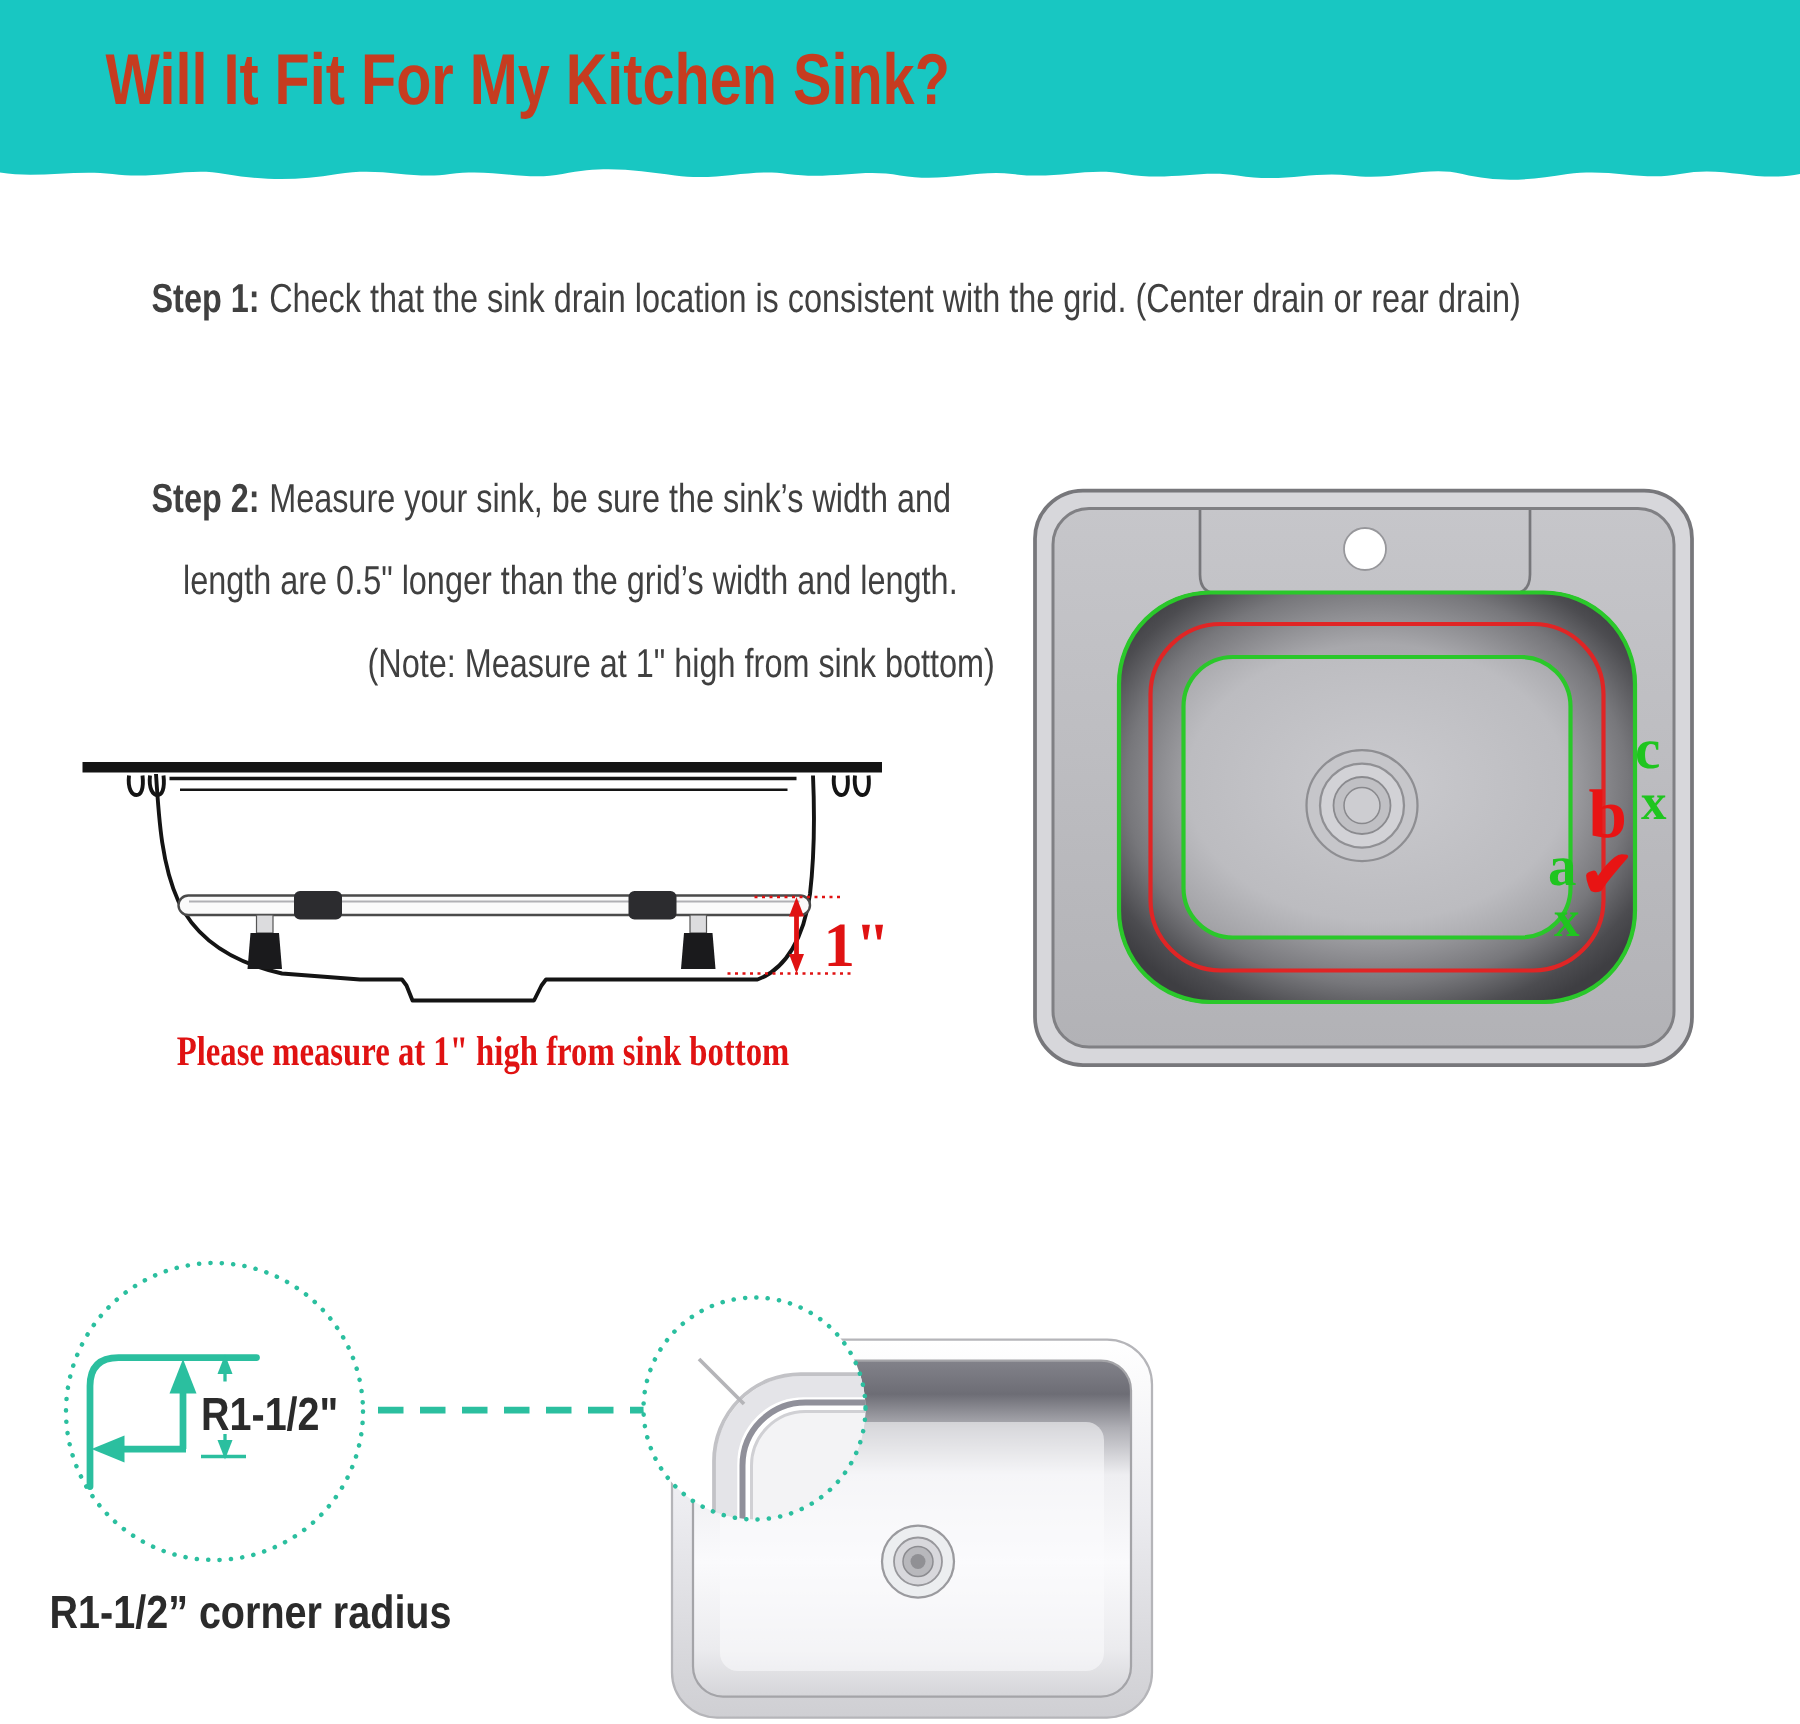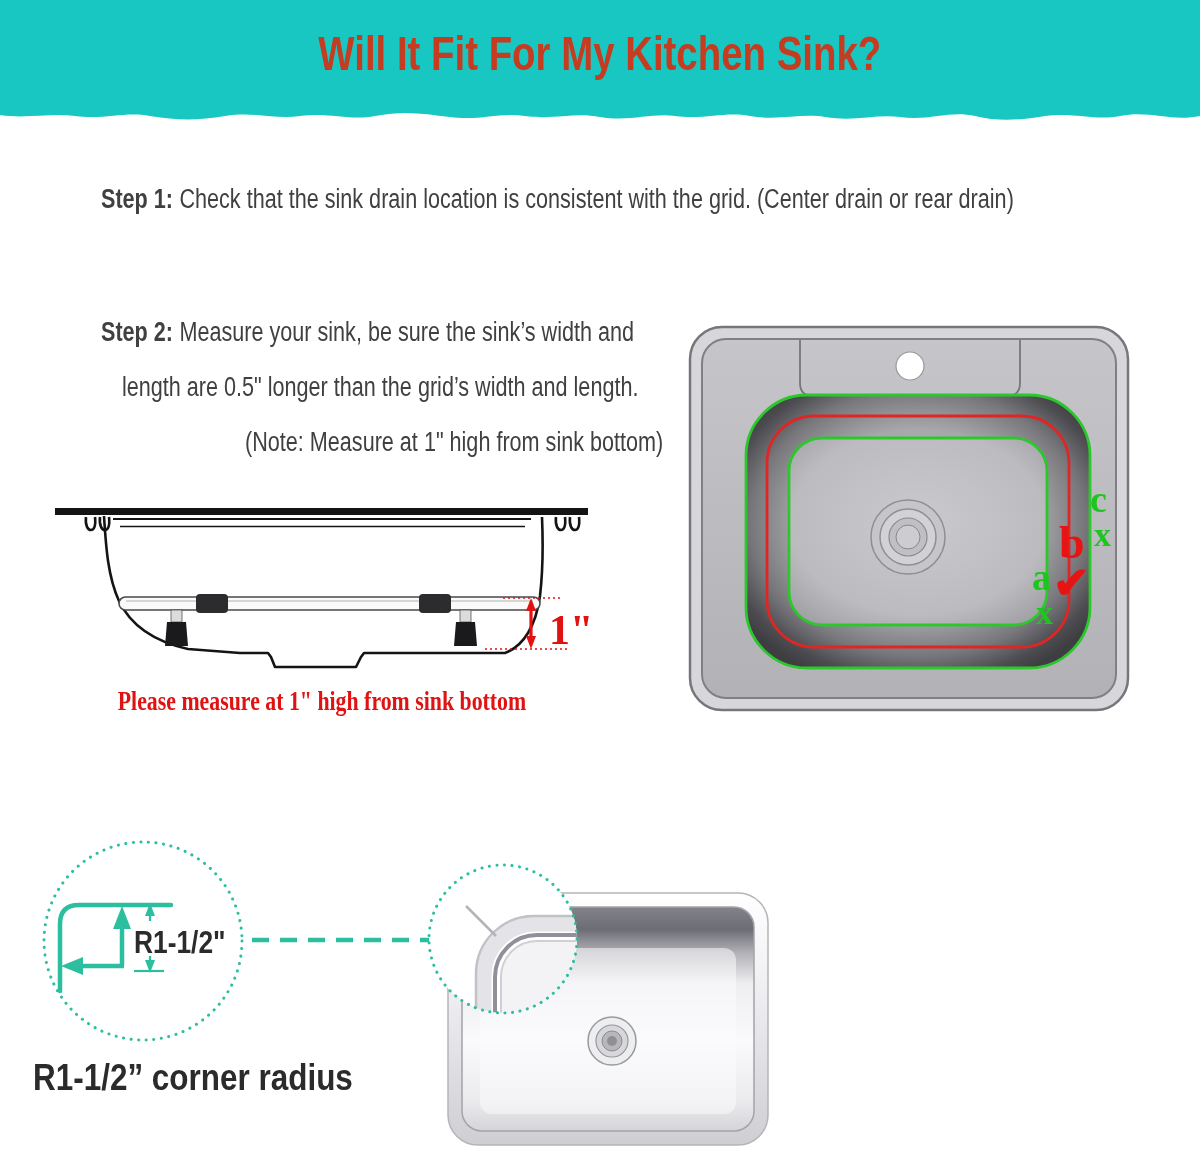--- a/index.html
+++ b/index.html
@@ -1,30 +1,30 @@
 <!DOCTYPE html>
 <html><head>
 <meta charset="utf-8">
 <style>
   html,body{margin:0;padding:0;background:#ffffff;}
   .canvas{position:relative;width:1200px;height:1149px;background:#ffffff;overflow:hidden;
           font-family:"Liberation Sans",sans-serif;color:#1b1b1b;}
   
   .header{position:absolute;left:0;top:0;width:1200px;height:106px;background:#18c7c2;
-          display:flex;align-items:center;justify-content:center;}
+          display:flex;align-items:center;}
   .header .title{font-size:48px;font-weight:bold;color:#c63c20;white-space:nowrap;
           display:inline-block;transform:scaleX(.8);transform-origin:50% 50%;letter-spacing:0px;}
   .wave{position:absolute;left:0;top:106px;width:1200px;height:26px;display:block;}
   
   .step{position:absolute;font-size:27px;color:#404040;margin-left:46px;}
   .squeeze{display:inline-block;transform:scaleX(.8);transform-origin:0 50%;white-space:nowrap;}
   .lbl{font-weight:bold;margin-right:8px;}
   .step2 .ln, .step3 .ln{line-height:55px;height:55px;}
   .step3 .ln{line-height:47px;height:47px;}
-  .caption-bottom{position:absolute;left:33px;top:1057px;font-size:37px;font-weight:bold;color:#2b2b2b;
+  .caption-bottom{position:absolute;left:33px;top:1057px;font-size:31px;font-weight:bold;color:#2b2b2b;
           white-space:nowrap;display:block;}
   .caption-bottom .squeeze{transform:scaleX(.85);}
   svg{position:absolute;display:block;}
   text{user-select:none;}
 </style>
 </head>
 <body>
 
 <div class="canvas">
 

